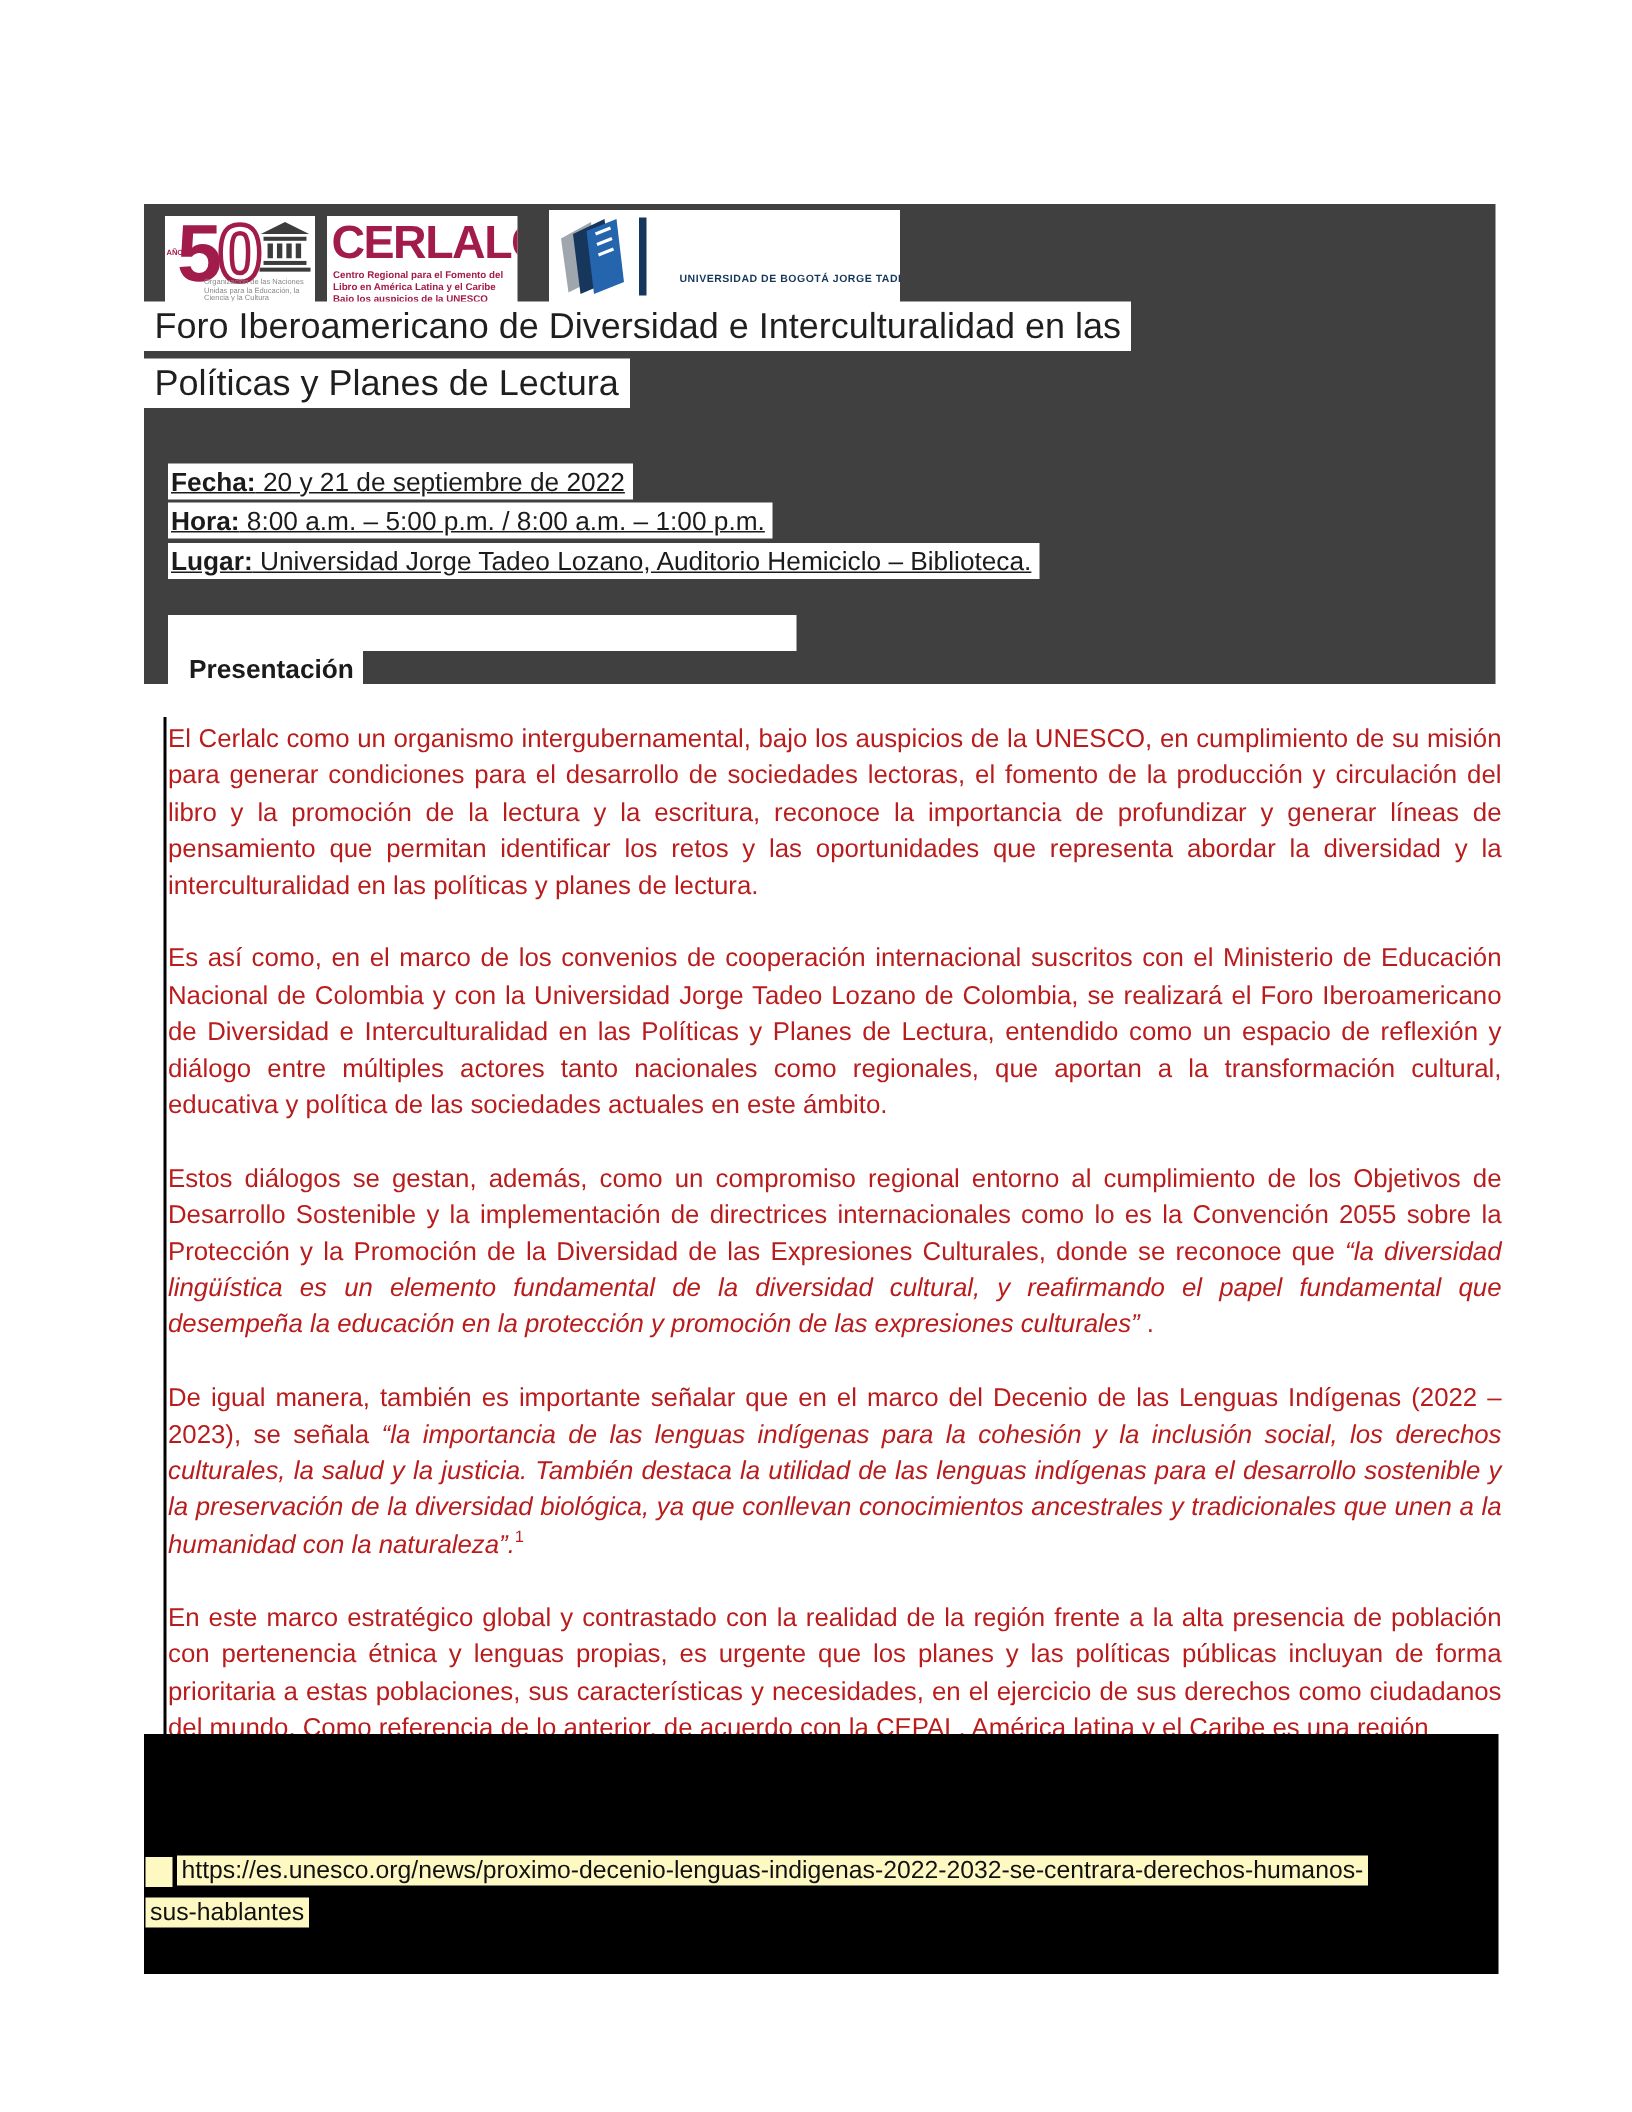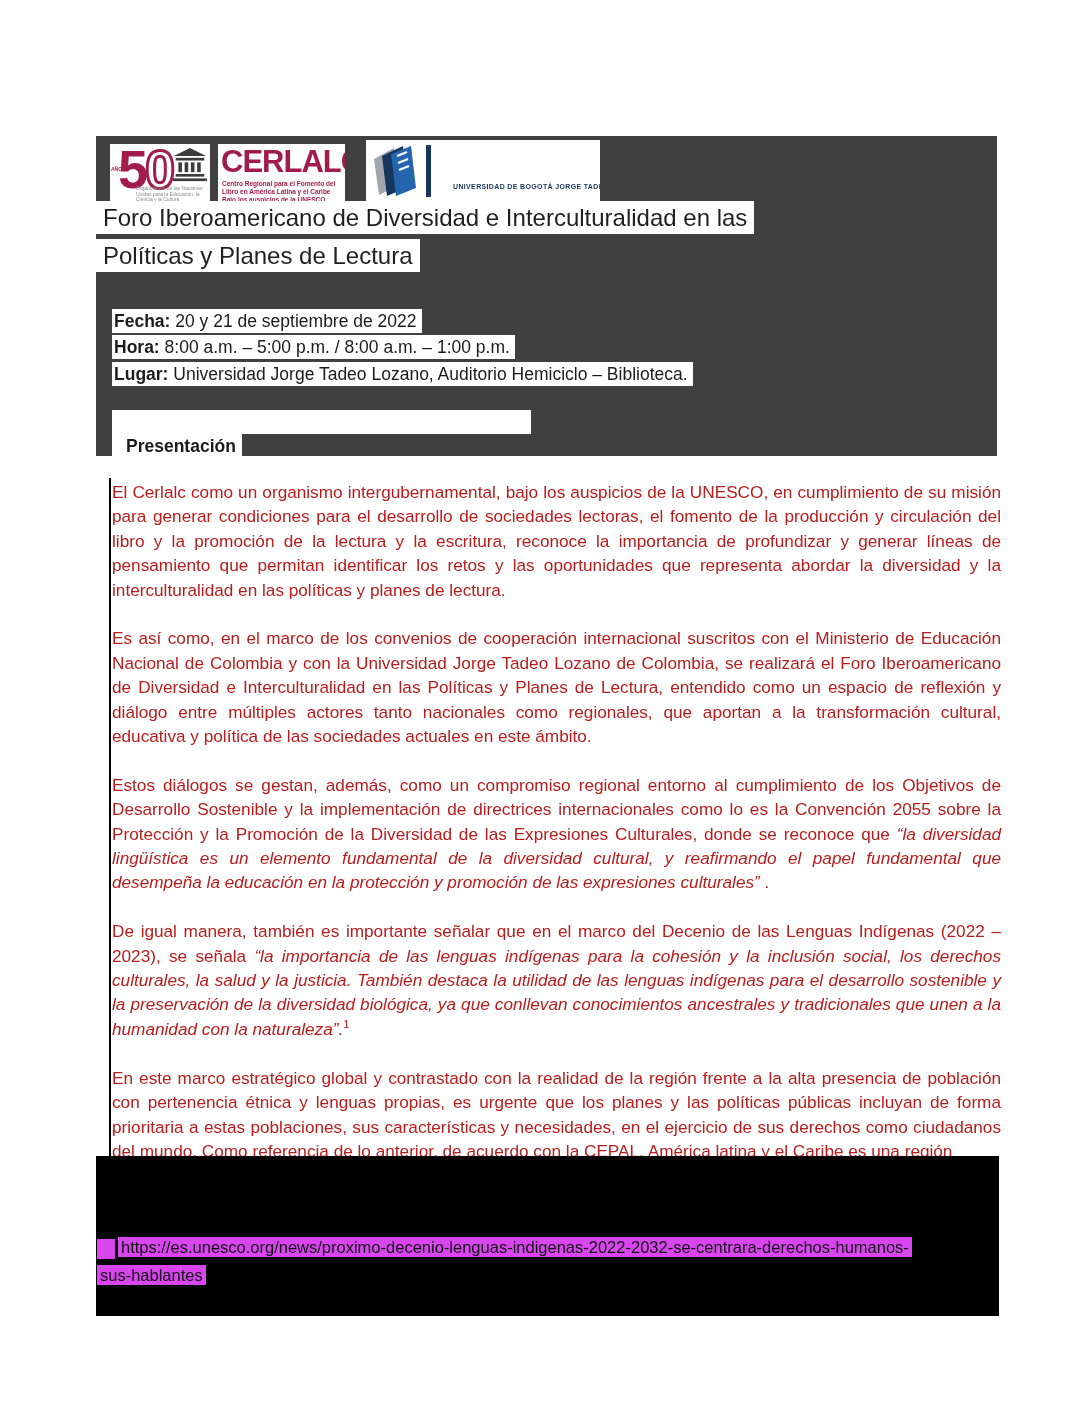--- a/index.html
+++ b/index.html
@@ -38,37 +38,37 @@
   #min-text{position:absolute;left:72px;top:5px;font-size:20px;line-height:23px;font-weight:700;color:#66676A;letter-spacing:0.2px;}
 
   
   #title{left:96px;top:201px;width:901px;text-align:left;z-index:2;}
   #title .tline{margin-bottom:5px;}
   #title .tline span{display:inline-block;background:#fff;color:#1f1f1f;font-size:24px;line-height:29px;padding:2px 7px;}
 
   
   #meta{left:112px;top:311px;z-index:2;font-size:17.5px;}
   #meta .mrow{height:26.3px;}
-  #meta .mrow > span{background:#fff;padding:2px 5px 2px 2px;}
+  #meta .mrow > span{background:#fff;padding:2px 5px 2px 2px;text-decoration:underline;}
   #meta b{font-weight:700;}
 
   #emptybox{left:112px;top:410px;width:419px;height:24px;background:#fff;z-index:2;}
   #presentacion{left:112px;top:436px;z-index:2;}
   #presentacion span{background:#fff;font-size:17.5px;font-weight:700;padding:2px 6px 2px 14px;}
 
   
   #bodytext{left:112px;top:480px;width:889px;z-index:2;font-size:17.2px;line-height:24.4px;
             text-align:justify;color:#b91c1c;}
   #bodytext p{margin:0 0 24.4px 0;}
   #bodytext i{font-style:italic;}
   #bodytext sup{font-size:11px;line-height:0;}
 
   
   #footnote{position:absolute;left:1px;top:78px;width:898px;font-size:16.5px;line-height:27.5px;color:#111;}
-  #footnote .frow span{background:#d946ef;padding:1px 3px;}
+  #footnote .frow span{background:#fef9c3;padding:1px 3px;}
   #fchip{display:inline-block;width:12px;height:18px;background:#fff;margin-right:3px;vertical-align:middle;}
 </style>
 </head>
 <body>
 
 <div id="page">
 
   <div id="rectA" class="abs">
 
     <div id="patch-unesco" class="patch">

